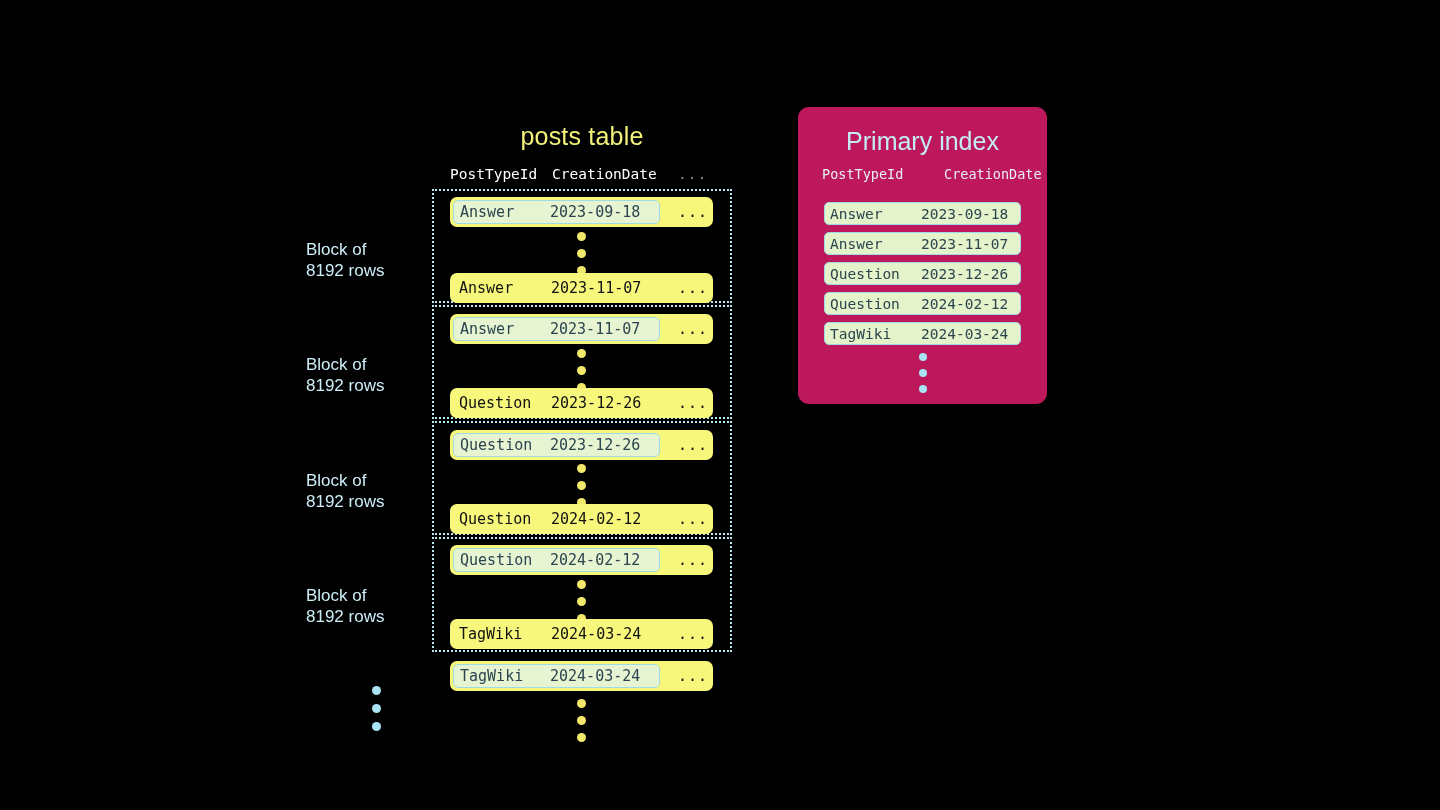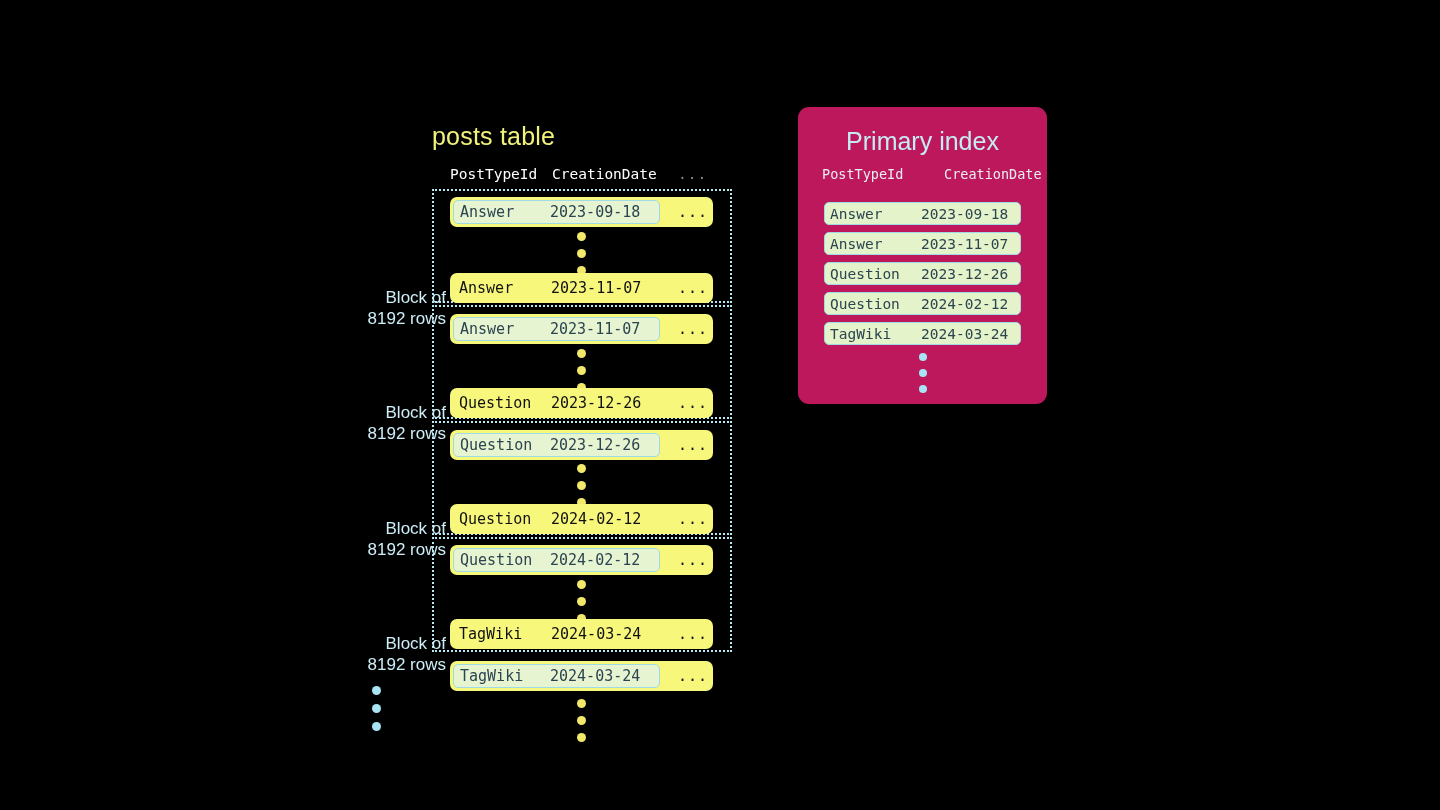--- a/index.html
+++ b/index.html
@@ -22,21 +22,21 @@
     width: 1440px;
     height: 810px;
   }
 
   
   .posts-title {
     position: absolute;
     left: 432px;
     top: 122px;
     width: 300px;
-    text-align: left;
+    text-align: center;
     font-size: 25px;
     color: #f2f27a;
     font-family: "Liberation Sans", sans-serif;
     letter-spacing: 0.2px;
   }
 
   .posts-colheaders {
     position: absolute;
     left: 450px;
     top: 166px;
@@ -64,26 +64,25 @@
     left: 432px;
     width: 300px;
     border: 2px dotted #b8e9f2;
     box-sizing: border-box;
   }
 
   
   .block-label {
     position: absolute;
     width: 140px;
-    text-align: right;
+    text-align: left;
     font-size: 17px;
     line-height: 21px;
     color: #cdeef7;
     font-family: "Liberation Sans", sans-serif;
-    margin-top: 48px;
   }
 
   
   .row {
     position: absolute;
     left: 450px;
     width: 263px;
     height: 30px;
     background: #f7f77c;
     border-radius: 7px;

